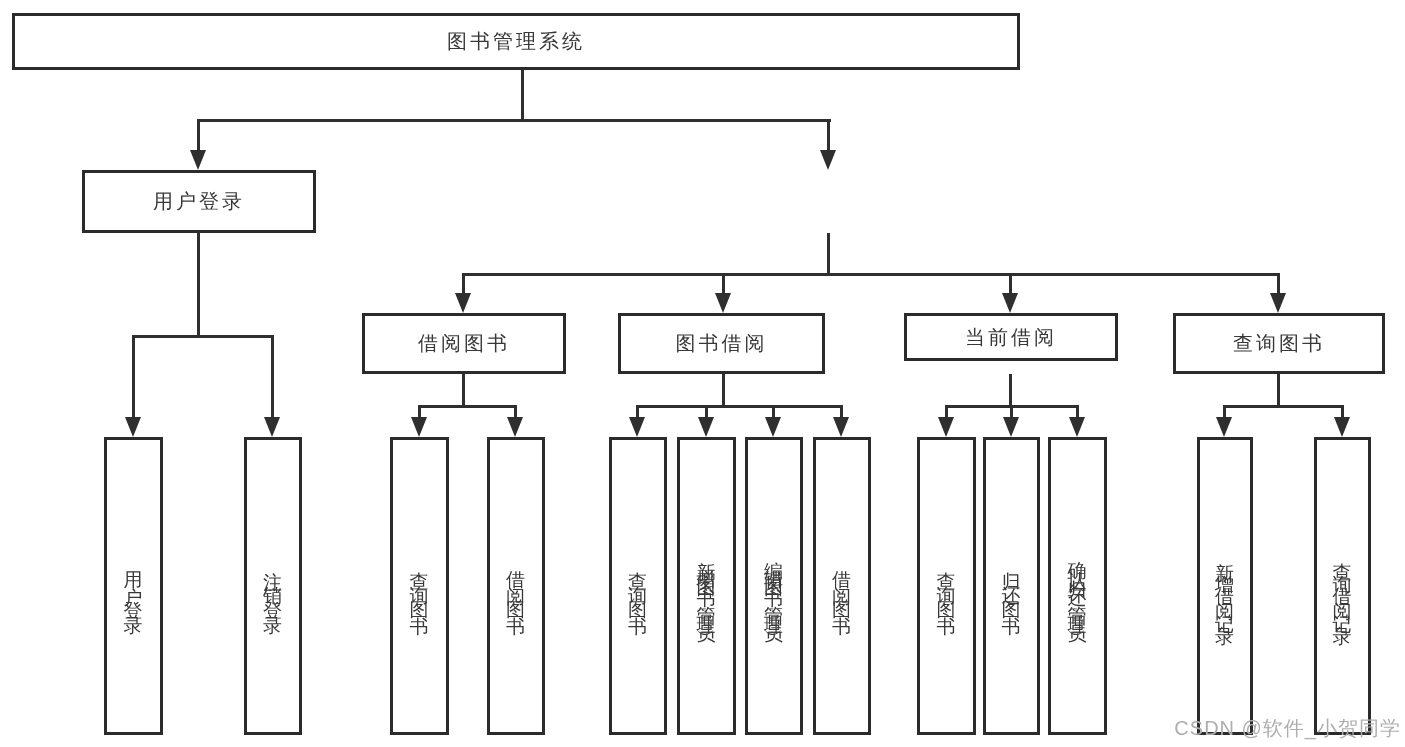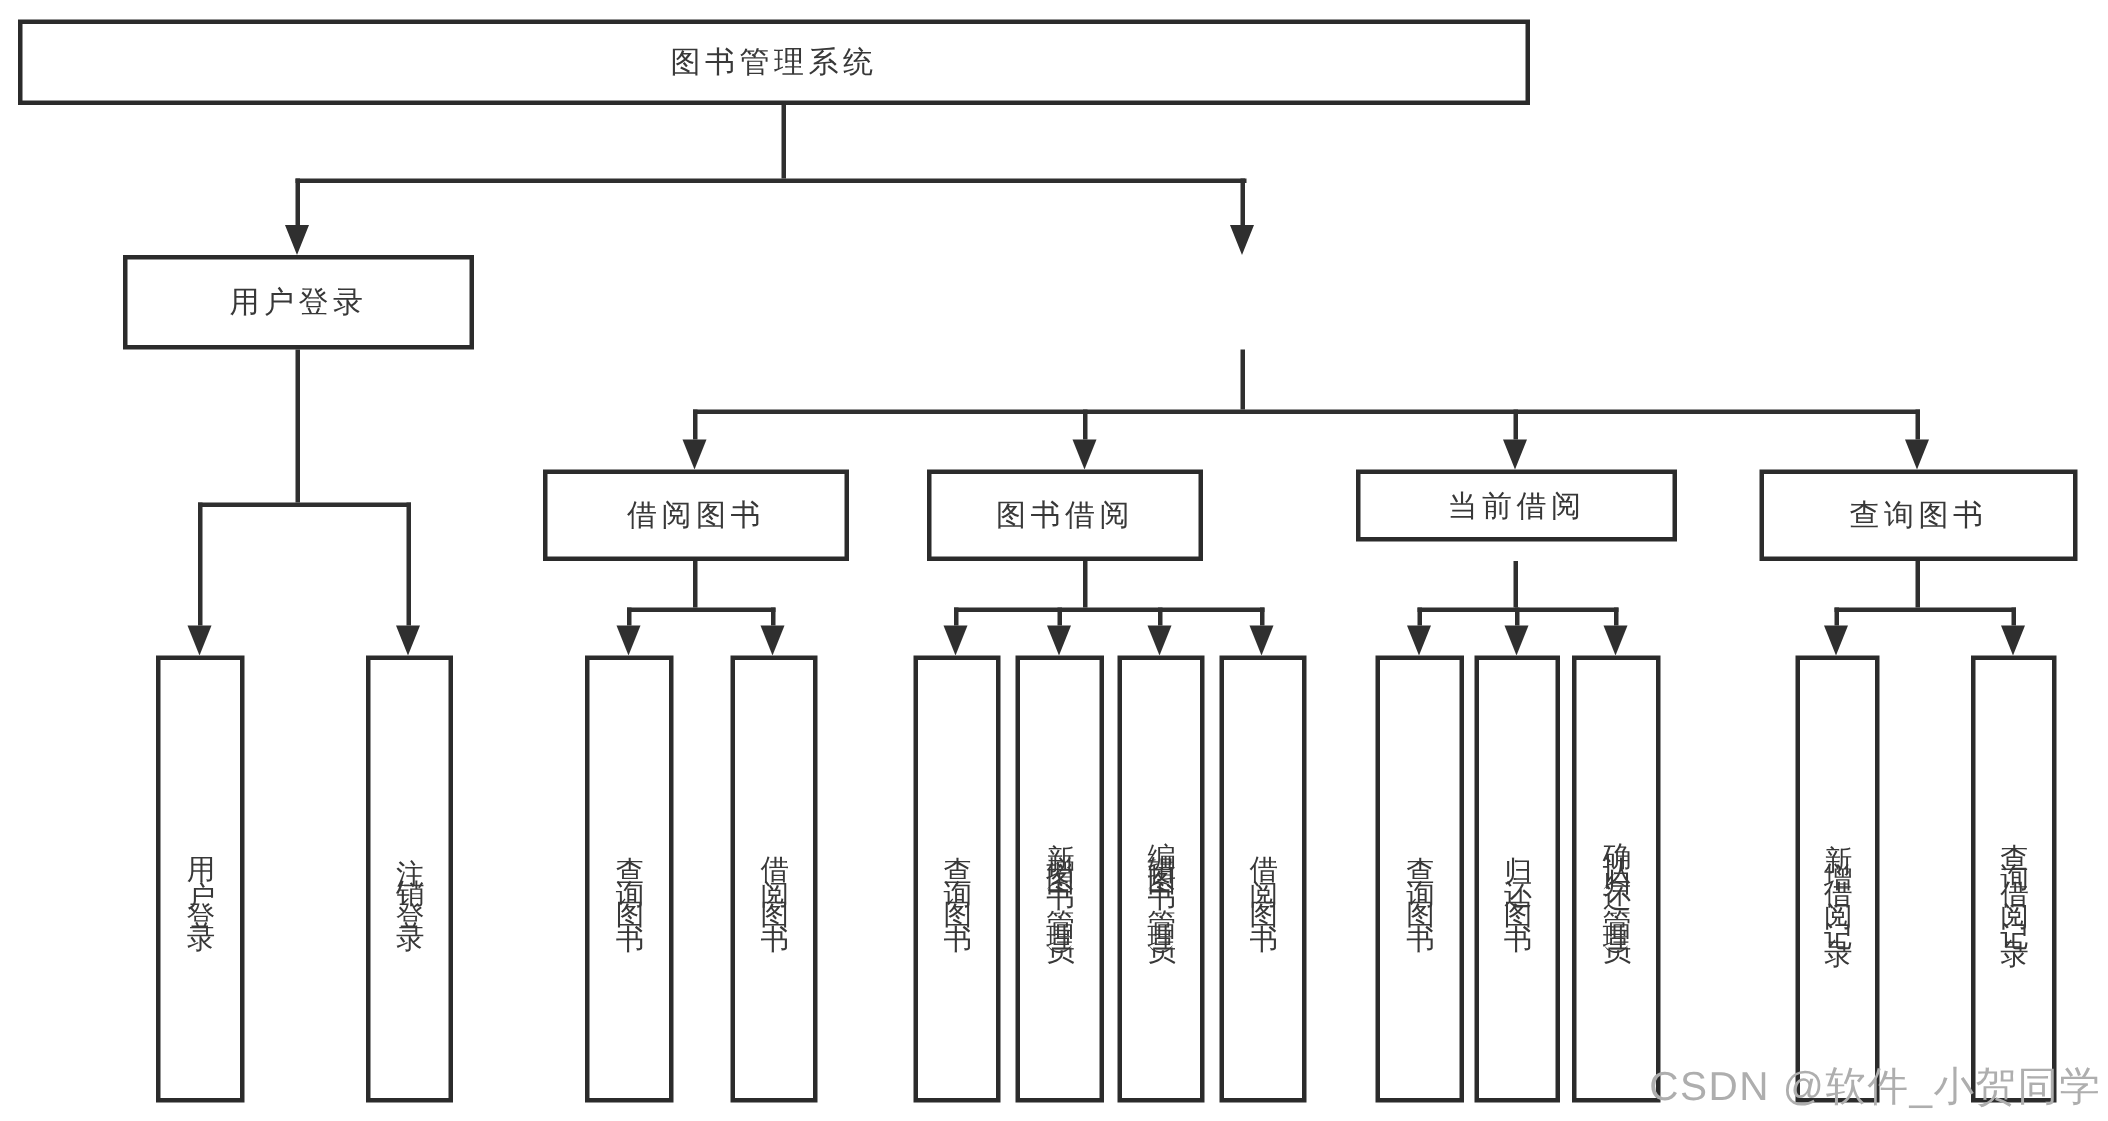--- a/index.html
+++ b/index.html
@@ -24,21 +24,21 @@
   
   .vline,.hline{position:absolute;background:#2f2f2f;}
   .vline{width:3px;}
   .hline{height:3px;}
   .arrow{
     position:absolute;width:0;height:0;
     border-left:8px solid transparent;border-right:8px solid transparent;
     border-top:20px solid #2f2f2f;
   }
   .watermark{
-    position:absolute;right:4px;bottom:5px;font-size:27px;
+    position:absolute;right:4px;bottom:5px;font-size:20px;
     color:#aeaeae;letter-spacing:1px;z-index:5;white-space:nowrap;
   }
 </style>
 </head>
 <body>
 
 <div class="canvas">
 
   <div class="nbox" style="left:12px;top:13px;width:1008px;height:57px;">
     <span class="hlabel">图书管理系统</span>
@@ -69,21 +69,21 @@
   <div class="vline" style="left:722px;top:273px;height:20px;"></div>
   <div class="arrow" style="left:715px;top:293px;"></div>
   <div class="vline" style="left:1009px;top:273px;height:20px;"></div>
   <div class="arrow" style="left:1002px;top:293px;"></div>
   <div class="vline" style="left:1277px;top:273px;height:20px;"></div>
   <div class="arrow" style="left:1270px;top:293px;"></div>
 
   <div class="nbox" style="left:362px;top:313px;width:204px;height:61px;">
     <span class="hlabel">借阅图书</span>
   </div>
-  <div class="nbox" style="left:618px;top:313px;width:184px;height:61px;">
+  <div class="nbox" style="left:618px;top:313px;width:207px;height:61px;">
     <span class="hlabel">图书借阅</span>
   </div>
   <div class="nbox" style="left:904px;top:313px;width:214px;height:48px;">
     <span class="hlabel">当前借阅</span>
   </div>
   <div class="nbox" style="left:1173px;top:313px;width:212px;height:61px;">
     <span class="hlabel">查询图书</span>
   </div>
 
   <div class="vline" style="left:462px;top:374px;height:31px;"></div>

